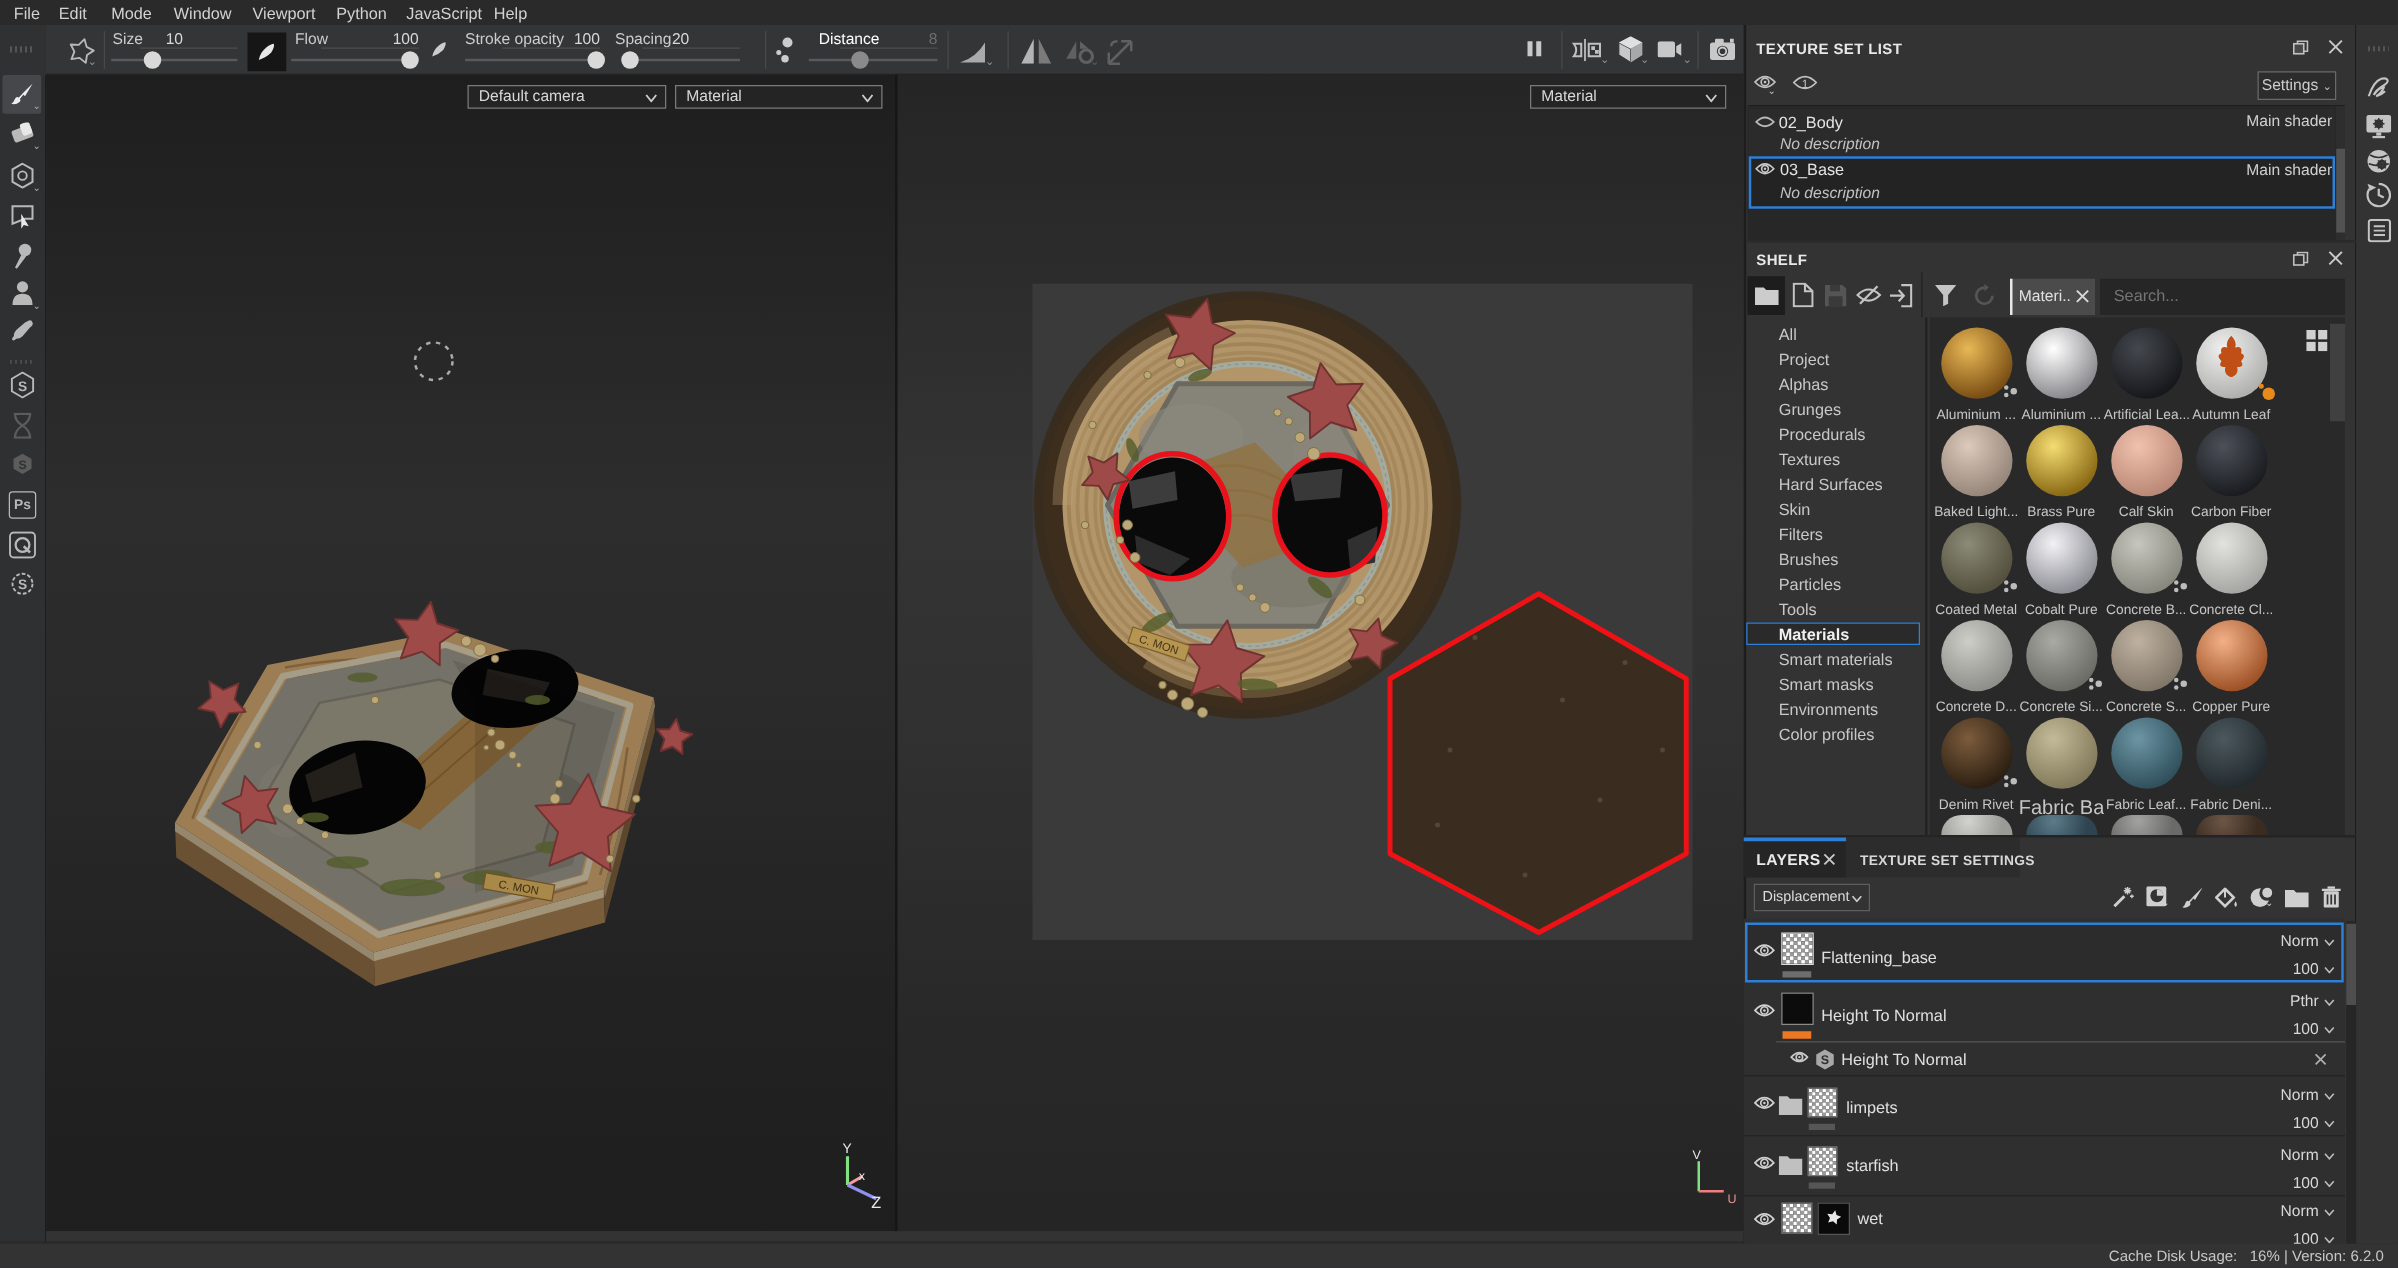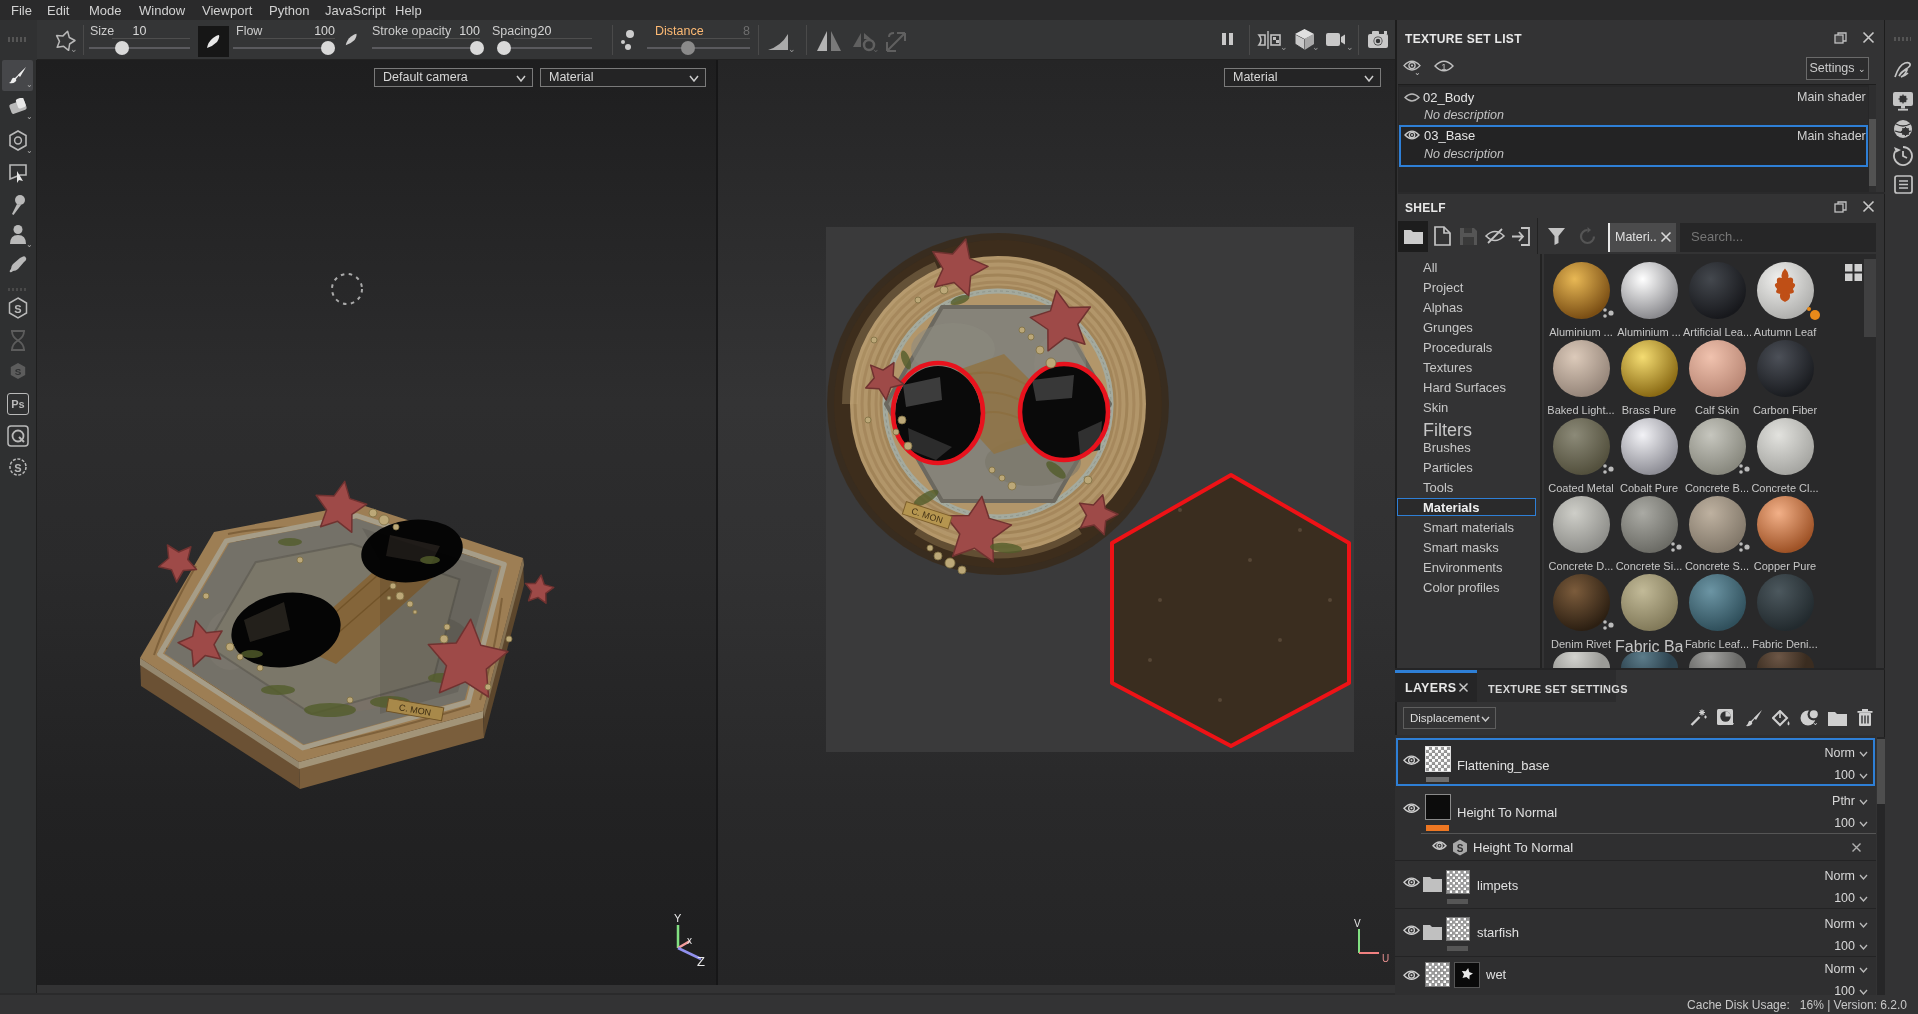--- a/index.html
+++ b/index.html
@@ -52,21 +52,21 @@
 <div class="txt" style="left:497px;top:24px;width:95px;text-align:center;font-size:12.5px;color:#d8d8d8">20</div>
 <div class="abs" style="left:514px;top:38px;width:78px;height:1px;background:#4e4e4e"></div>
 <div class="abs" style="left:497px;top:47px;width:95px;height:2px;background:#5a5a5e"></div>
 <div class="abs" style="left:497px;top:41px;width:14px;height:14px;border-radius:50%;background:#d9d9d9"></div>
 <div class="abs" style="left:612px;top:25px;width:1px;height:30px;background:#4a4a4a"></div>
 <svg class="abs" style="left:618px;top:28px" width="18" height="24" viewBox="0 0 18 24">
     <circle cx="12" cy="6" r="4" fill="#cccccc"></circle>
     <circle cx="5" cy="14" r="2" fill="#cccccc"></circle>
     <circle cx="10" cy="19" r="3" fill="#cccccc"></circle>
   </svg>
-<div class="txt" style="left:655px;top:24px;font-size:12.5px;color:#fdba74">Distance</div>
+<div class="txt" style="left:655px;top:24px;font-size:12.5px;color:#ffffff">Distance</div>
 <div class="txt" style="left:647px;top:24px;width:103px;text-align:right;font-size:12.5px;color:#6e6e6e">8</div>
 <div class="abs" style="left:672px;top:38px;width:78px;height:1px;background:#4e4e4e"></div>
 <div class="abs" style="left:647px;top:47px;width:103px;height:2px;background:#5a5a5e"></div>
 <div class="abs" style="left:681px;top:41px;width:14px;height:14px;border-radius:50%;background:#8a8a8a"></div>
 <div class="abs" style="left:758px;top:25px;width:1px;height:30px;background:#4a4a4a"></div>
 <svg class="abs" style="left:767px;top:33px" width="22" height="18" viewBox="0 0 22 18">
     <path d="M1 17 L21 17 L21 1 Q14 13 1 17Z" fill="#aaaaaa"></path>
   </svg>
 <div class="txt" style="left:788px;top:44px;font-size:9px;color:#999">⌄</div>
 <div class="abs" style="left:806px;top:25px;width:1px;height:30px;background:#4a4a4a"></div>
@@ -420,21 +420,21 @@
 <div class="abs" style="left:1680px;top:223px;width:196px;height:29px;background:#262627"></div>
 <div class="txt" style="left:1691px;top:229px;font-size:13px;color:#757575">Search...</div>
 <div class="txt" style="left:1423px;top:260px;font-size:13px;color:#c8c8c8">All</div>
 <div class="txt" style="left:1423px;top:280px;font-size:13px;color:#c8c8c8">Project</div>
 <div class="txt" style="left:1423px;top:300px;font-size:13px;color:#c8c8c8">Alphas</div>
 <div class="txt" style="left:1423px;top:320px;font-size:13px;color:#c8c8c8">Grunges</div>
 <div class="txt" style="left:1423px;top:340px;font-size:13px;color:#c8c8c8">Procedurals</div>
 <div class="txt" style="left:1423px;top:360px;font-size:13px;color:#c8c8c8">Textures</div>
 <div class="txt" style="left:1423px;top:380px;font-size:13px;color:#c8c8c8">Hard Surfaces</div>
 <div class="txt" style="left:1423px;top:400px;font-size:13px;color:#c8c8c8">Skin</div>
-<div class="txt" style="left:1423px;top:420px;font-size:18px;color:#c8c8c8">Filters</div>
+<div class="txt" style="left:1423px;top:420px;font-size:13px;color:#c8c8c8">Filters</div>
 <div class="txt" style="left:1423px;top:440px;font-size:13px;color:#c8c8c8">Brushes</div>
 <div class="txt" style="left:1423px;top:460px;font-size:13px;color:#c8c8c8">Particles</div>
 <div class="txt" style="left:1423px;top:480px;font-size:13px;color:#c8c8c8">Tools</div>
 <div class="abs" style="left:1397px;top:498px;width:139px;height:18px;background:#2a2a2b;border:1px solid #2e7fd6"></div>
 <div class="txt" style="left:1423px;top:500px;font-size:13px;font-weight:bold;color:#f0f0f0">Materials</div>
 <div class="txt" style="left:1423px;top:520px;font-size:13px;color:#c8c8c8">Smart materials</div>
 <div class="txt" style="left:1423px;top:540px;font-size:13px;color:#c8c8c8">Smart masks</div>
 <div class="txt" style="left:1423px;top:560px;font-size:13px;color:#c8c8c8">Environments</div>
 <div class="txt" style="left:1423px;top:580px;font-size:13px;color:#c8c8c8">Color profiles</div>
 <div class="abs" style="left:1544px;top:254px;width:332px;height:414px;background:#29292a"></div>

